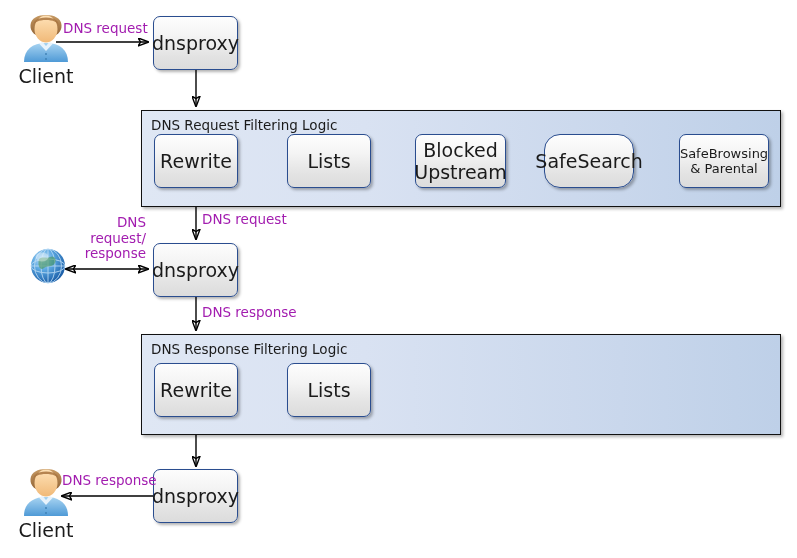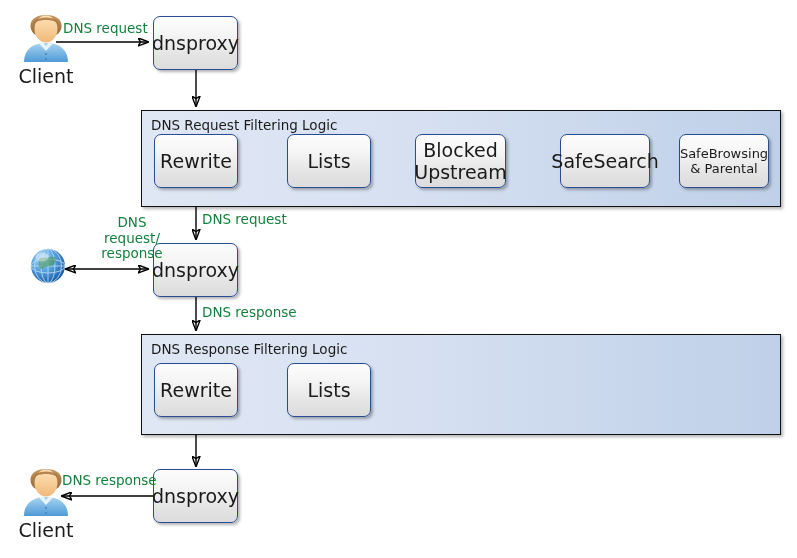--- a/index.html
+++ b/index.html
@@ -66,25 +66,25 @@
   }
   .edge-svg line, .edge-svg path {
     stroke: #000000;
     stroke-width: 1.4px;
     fill: none;
   }
 
   .edge-label {
     position: absolute;
     font-size: 13.5px;
-    color: #15803d;
+    color: #a21caf;
     white-space: pre-line;
     line-height: 1.16;
   }
-  .edge-label.center { text-align: center; margin-left: 21px; }
+  .edge-label.center { text-align: right; }
 
   
   .actor {
     position: absolute;
     text-align: center;
     width: 76px;
   }
   .actor-caption {
     font-size: 19px;
     color: #1a1a1a;
@@ -219,21 +219,21 @@
 
   <div class="node" style="left:153px; top:469px; width:85px; height:54px;">dnsproxy</div>
 
   <div class="node" style="left:154px; top:134px; width:84px; height:54px;">Rewrite</div>
 
   <div class="node" style="left:287px; top:134px; width:84px; height:54px;">Lists</div>
 
   <div class="node" style="left:415px; top:134px; width:91px; height:54px;">Blocked
 Upstream</div>
 
-  <div class="node" style="left:560px; top:134px; width:90px; height:54px;">SafeSearch</div>
+  <div class="node" style="left:544px; top:134px; width:90px; height:54px;border-radius:16px;">SafeSearch</div>
 
   <div class="node" style="left:679px; top:134px; width:90px; height:54px; font-size:13px;">SafeBrowsing
 &amp; Parental</div>
 
   <div class="node" style="left:154px; top:363px; width:84px; height:54px;">Rewrite</div>
 
   <div class="node" style="left:287px; top:363px; width:84px; height:54px;">Lists</div>
 
   <div class="edge-label" style="left:63px; top:21px;">DNS request</div>
 

